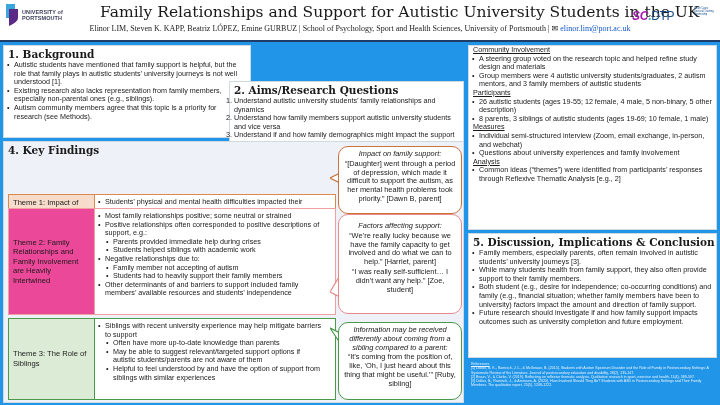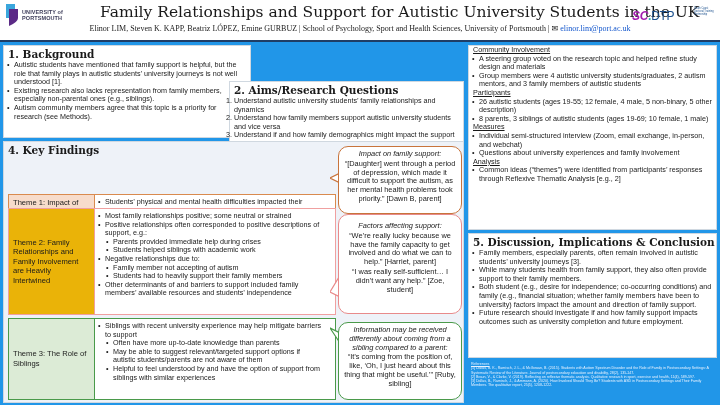--- a/index.html
+++ b/index.html
@@ -44,21 +44,21 @@
 
   
   .theme { position: absolute; left: 4px; width: 328px; border: 1px solid; display: flex; background: #fff; }
   .theme .tlabel { width: 86px; font-size: 7.6px; line-height: 9.6px; padding: 3px 4px; display: flex; align-items: center; border-right: 1px solid; }
   .theme .tbody { flex: 1; padding: 3px 3px 2px 0; }
   .theme .tbody ul { font-size: 7.2px; line-height: 8.6px; }
   .theme .tbody ul ul { padding-left: 8px; }
   #t1 { top: 28px; height: 44px; border-color: #d98a4e; margin-top: 24px; }
   #t1 .tlabel { background: #f7dccb; border-color: #d98a4e; align-items: flex-start; }
   #t2 { top: 66px; height: 107px; border-color: #f0a0a0; }
-  #t2 .tlabel { background: #eab308; border-color: #f0a0a0; }
+  #t2 .tlabel { background: #ec4899; border-color: #f0a0a0; }
   #t3 { top: 176px; height: 82px; border-color: #4a9a4a; }
   #t3 .tlabel { background: #dcebd6; border-color: #4a9a4a; }
 
   .bubble { position: absolute; left: 334px; width: 124px; background: #fff; border: 1.5px solid; border-radius: 10px; text-align: center; font-size: 7.4px; line-height: 8.8px; padding: 3px 4px; }
   .bubble .bh { font-style: italic; }
   .bubble p { margin-bottom: 1px; }
   #b1 { top: 4px; height: 68px; border-color: #c8743c; }
   #b2 { top: 72px; height: 100px; border-color: #e88a8a; padding-top: 7px; }
   #b3 { top: 180px; height: 78px; border-color: #4a9a4a; }
   .pointer { position: absolute; }

